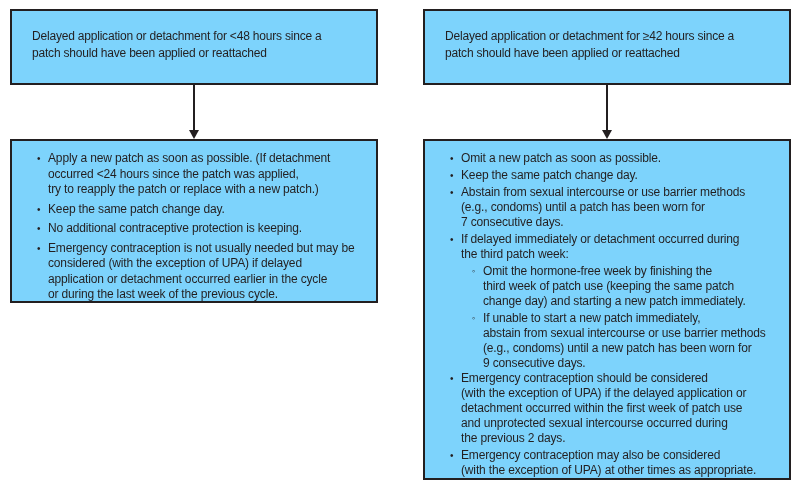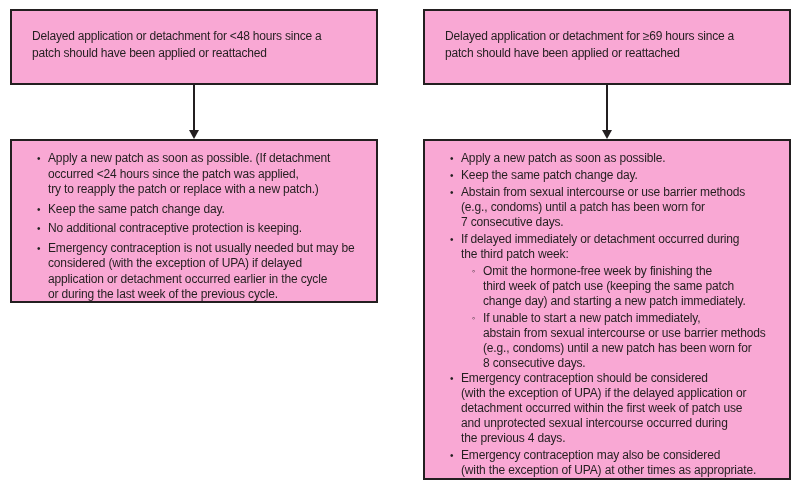--- a/index.html
+++ b/index.html
@@ -12,21 +12,21 @@
   .canvas {
     position: relative;
     width: 800px;
     height: 491px;
     background: #ffffff;
     overflow: hidden;
   }
   .flow-box {
     position: absolute;
     border: 2px solid #231f20;
-    background: #f9a8d4;
+    background: #7dd3fc;
     overflow: hidden;
   }
   
   .cond-box { top: 9px; height: 76px; }
   .cond-box .cond-text {
     display: block;
     padding: 17px 8px 0 20px;
     font-size: 12px;
     line-height: 16.5px;
     letter-spacing: -0.2px;
@@ -124,34 +124,34 @@
         <span class="bullet">•</span>
         <span class="itext">Emergency contraception is not usually needed but may be
 considered (with the exception of UPA) if delayed
 application or detachment occurred earlier in the cycle
 or during the last week of the previous cycle.</span>
       </div>
     </div>
   </div>
 
   <div class="flow-box cond-box" style="left:423px; width:368px;">
-    <span class="cond-text">Delayed application or detachment for ≥69 hours since a
+    <span class="cond-text">Delayed application or detachment for ≥42 hours since a
 patch should have been applied or reattached</span>
   </div>
 
   <div class="arrow" style="left:601px;">
     <span class="stem"></span>
     <span class="head"></span>
   </div>
 
   <div class="flow-box action-box right-col" style="left:423px; width:368px; height:341px;">
     <div class="box-body">
       <div class="item">
         <span class="bullet">•</span>
-        <span class="itext">Apply a new patch as soon as possible.</span>
+        <span class="itext">Omit a new patch as soon as possible.</span>
       </div>
       <div class="item">
         <span class="bullet">•</span>
         <span class="itext">Keep the same patch change day.</span>
       </div>
       <div class="item">
         <span class="bullet">•</span>
         <span class="itext">Abstain from sexual intercourse or use barrier methods
 (e.g., condoms) until a patch has been worn for
 7 consecutive days.</span>
@@ -165,29 +165,29 @@
         <span class="bullet">◦</span>
         <span class="itext">Omit the hormone-free week by finishing the
 third week of patch use (keeping the same patch
 change day) and starting a new patch immediately.</span>
       </div>
       <div class="subitem">
         <span class="bullet">◦</span>
         <span class="itext">If unable to start a new patch immediately,
 abstain from sexual intercourse or use barrier methods
 (e.g., condoms) until a new patch has been worn for
-8 consecutive days.</span>
+9 consecutive days.</span>
       </div>
       <div class="item">
         <span class="bullet">•</span>
         <span class="itext">Emergency contraception should be considered
 (with the exception of UPA) if the delayed application or
 detachment occurred within the first week of patch use
 and unprotected sexual intercourse occurred during
-the previous 4 days.</span>
+the previous 2 days.</span>
       </div>
       <div class="item">
         <span class="bullet">•</span>
         <span class="itext">Emergency contraception may also be considered
 (with the exception of UPA) at other times as appropriate.</span>
       </div>
     </div>
   </div>
 
 </div>

